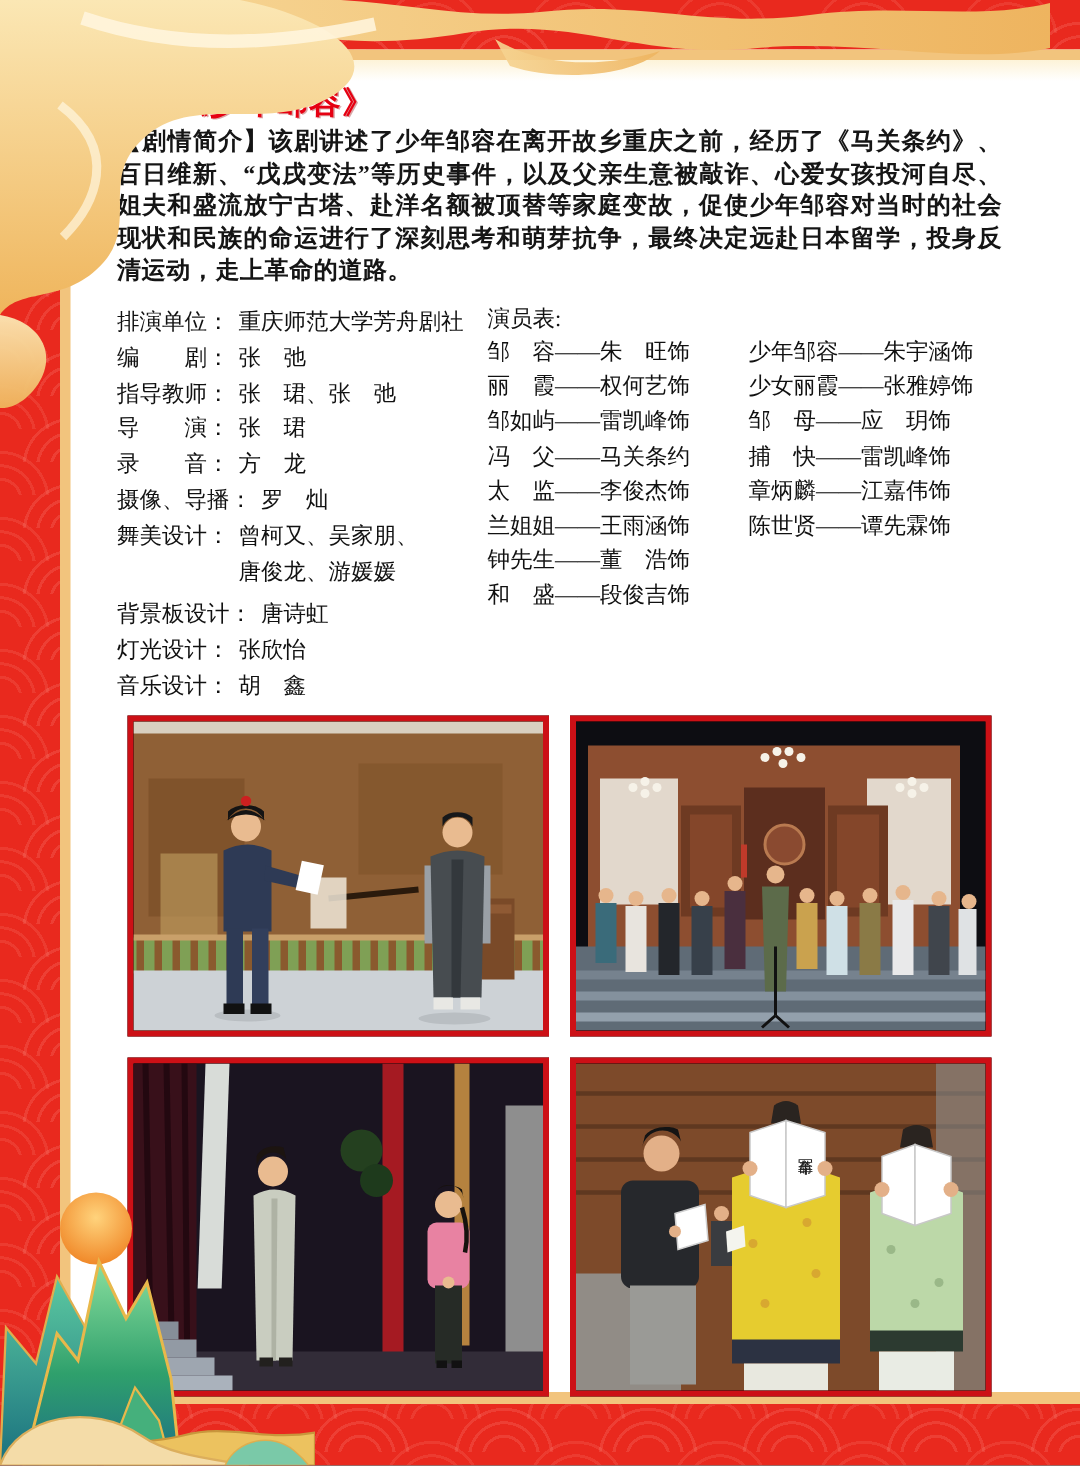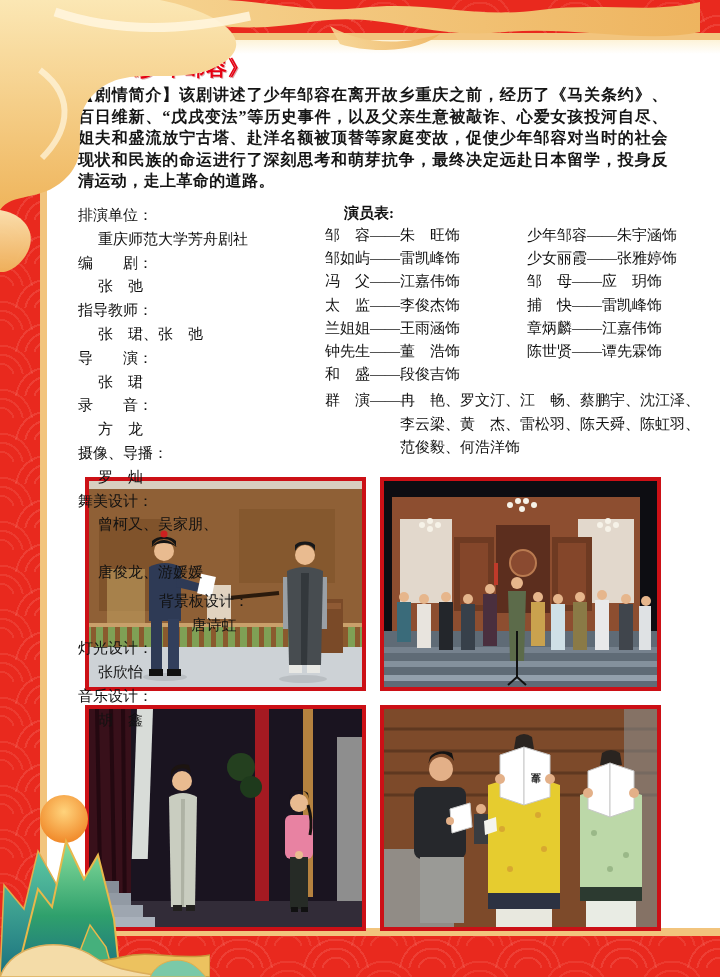--- a/index.html
+++ b/index.html
@@ -31,27 +31,27 @@
     font-family:"Liberation Sans","DejaVu Sans",sans-serif;
     font-size:21px;font-weight:900;color:#e60012;letter-spacing:1px;
     text-shadow:1px 1px 0 rgba(150,0,0,.35);
   }
   .synopsis{
     position:absolute;left:78px;top:84px;width:590px;z-index:3;margin:0;
     font-size:16px;line-height:21.6px;color:#151515;text-align:justify;
     letter-spacing:.4px;font-weight:600;
   }
   .credits{position:absolute;left:78px;top:204px;width:252px;z-index:3;font-size:15px;color:#111;}
-  .credit-row{display:flex;line-height:23.8px;white-space:nowrap;flex-direction:column;}
+  .credit-row{display:flex;line-height:23.8px;white-space:nowrap;}
   .credit-row.gap-before{margin-top:5px;align-items:center;}
   .credit-label{flex:none;}
-  .credit-value{margin-left:20px;}
+  .credit-value{margin-left:6px;}
   .cast{position:absolute;left:325px;top:202px;width:348px;z-index:3;font-size:15px;color:#111;}
-  .cast-header{line-height:22px;font-weight:700;margin-left:19px;}
-  .cast-columns{display:flex;gap:28px;}
+  .cast-header{line-height:22px;font-weight:400;}
+  .cast-columns{display:flex;}
   .cast-col{line-height:23.2px;white-space:nowrap;}
   .cast-col.left{width:174px;flex:none;}
   .cast-group{display:flex;margin-top:3px;line-height:23.2px;}
   .cast-group-label{flex:none;white-space:nowrap;}
   .cast-group-lines div{white-space:nowrap;}
   .photo{position:absolute;border:4px solid #cc1016;background:#000;z-index:2;}
   .photo svg{display:block;}
   .ph1{left:85px;top:477px;}
   .ph2{left:380px;top:477px;}
   .ph3{left:85px;top:705px;}
@@ -157,42 +157,35 @@
         <span class="credit-label">音乐设计：</span>
         <span class="credit-value">胡　鑫</span>
       </div>
   </div>
 
   <div class="cast">
     <div class="cast-header">演员表:</div>
     <div class="cast-columns">
       <div class="cast-col left">
         <div>邹　容——朱　旺饰</div>
+        <div>丽　霞——权何艺饰</div>
         <div>邹如屿——雷凯峰饰</div>
-        <div>冯　父——江嘉伟饰</div>
+        <div>冯　父——马关条约</div>
         <div>太　监——李俊杰饰</div>
         <div>兰姐姐——王雨涵饰</div>
         <div>钟先生——董　浩饰</div>
         <div>和　盛——段俊吉饰</div>
       </div>
       <div class="cast-col">
         <div>少年邹容——朱宇涵饰</div>
         <div>少女丽霞——张雅婷饰</div>
         <div>邹　母——应　玥饰</div>
         <div>捕　快——雷凯峰饰</div>
         <div>章炳麟——江嘉伟饰</div>
         <div>陈世贤——谭先霖饰</div>
-      </div>
-    </div>
-    <div class="cast-group">
-      <span class="cast-group-label">群　演——</span>
-      <div class="cast-group-lines">
-        <div>冉　艳、罗文汀、江　畅、蔡鹏宇、沈江泽、</div>
-        <div>李云梁、黄　杰、雷松羽、陈天舜、陈虹羽、</div>
-        <div>范俊毅、何浩洋饰</div>
       </div>
     </div>
   </div>
 
   <div class="photo ph1">
     <svg width="273" height="206" viewBox="0 0 273 206">
       <rect width="273" height="206" fill="#8f6036"></rect>
       <rect width="273" height="8" fill="#d8cfc0"></rect>
       <rect x="10" y="38" width="64" height="92" fill="#6f451f" opacity=".45"></rect>
       <rect x="150" y="28" width="96" height="74" fill="#6f451f" opacity=".3"></rect>

